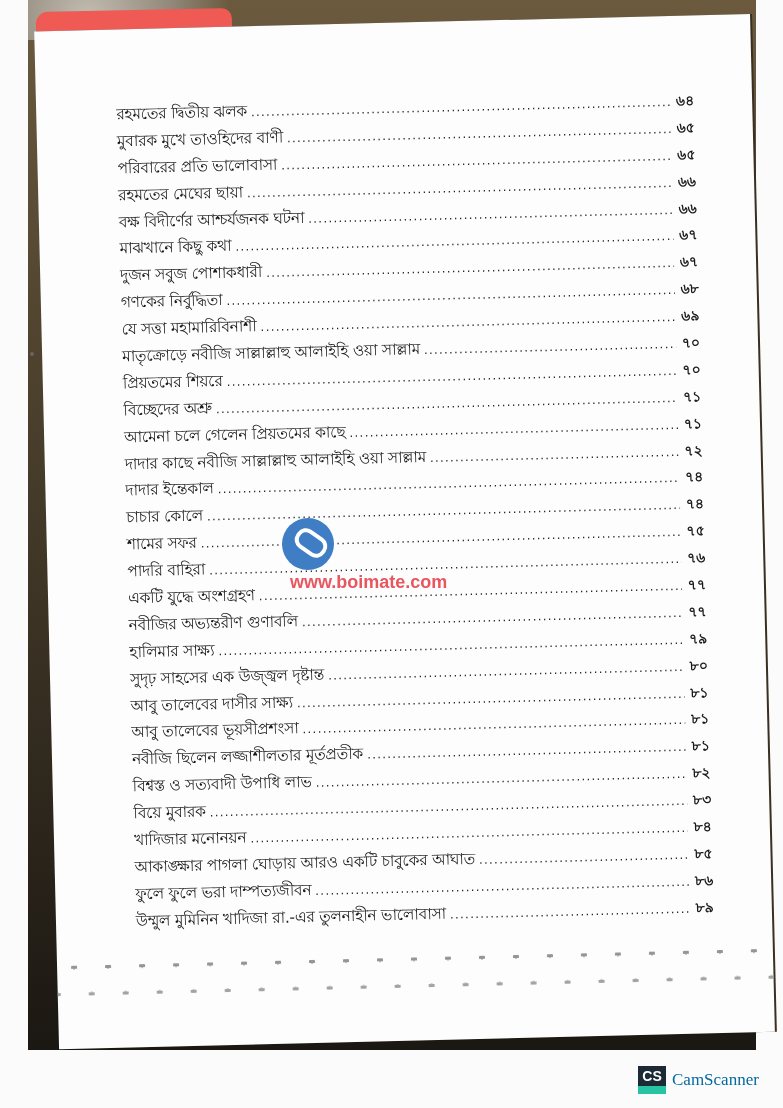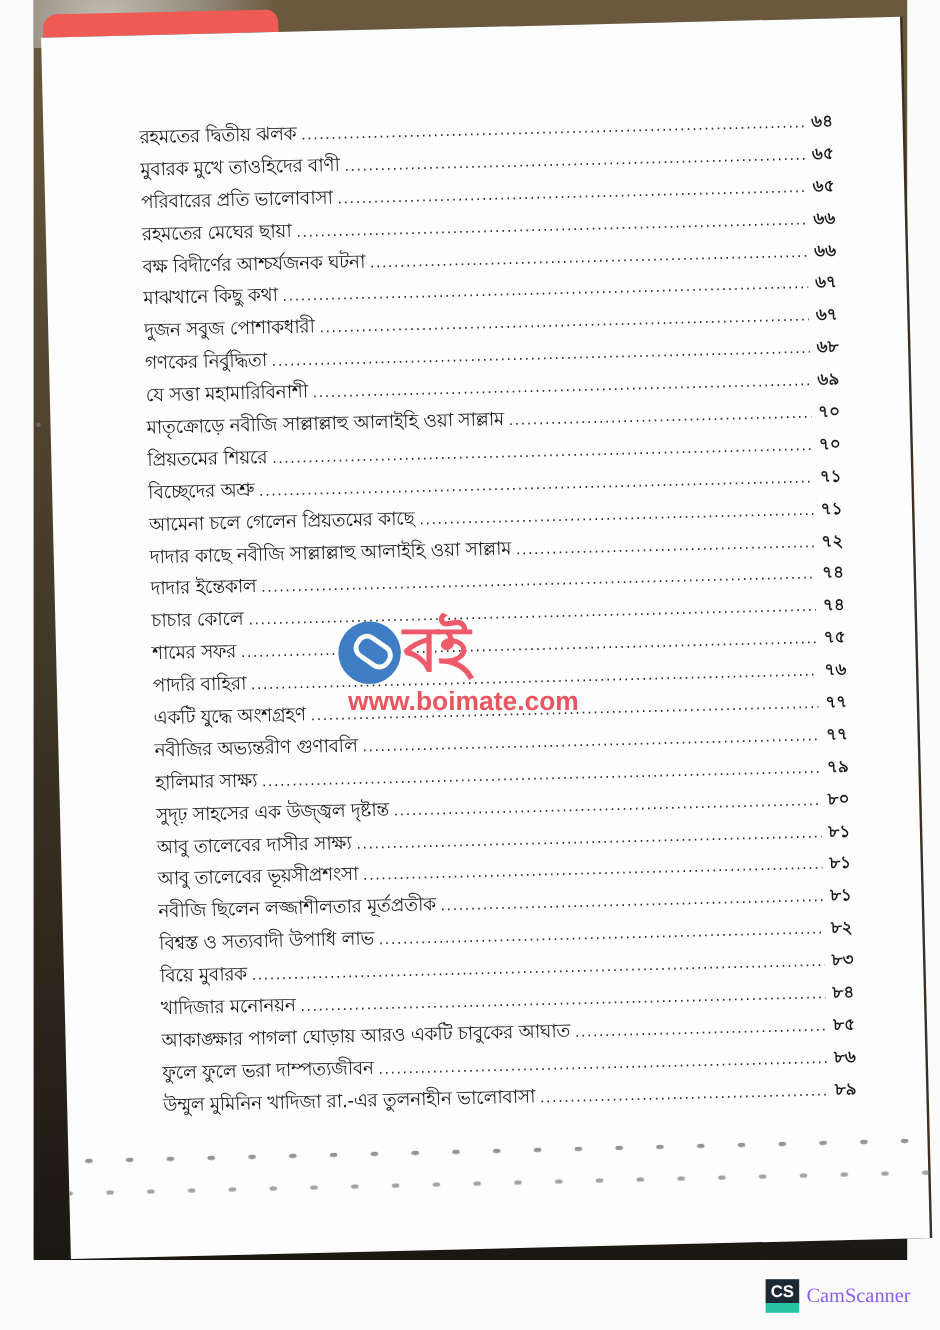--- a/index.html
+++ b/index.html
@@ -68,36 +68,36 @@
     }
     .wm-boi {
       position: absolute; left: 54px; top: -6px; font-size: 52px; font-weight: bold; color: #ef5a6a;
       font-family: "DejaVu Sans", sans-serif; line-height: 64px;
     }
     .wm-mate {
       position: absolute; left: 130px; top: -6px; font-size: 52px; font-weight: bold; color: #3f7ec4;
       font-family: "DejaVu Sans", sans-serif; line-height: 64px;
     }
     .wm-url {
-      position: absolute; left: 8px; top: 56px; font-size: 22px; font-weight: bold; color: #e9565f;
+      position: absolute; left: 8px; top: 56px; font-size: 18px; font-weight: bold; color: #e9565f;
       font-family: "Liberation Sans", sans-serif; white-space: nowrap;
     }
     .left-mark {
       position: absolute; left: 30px; top: 352px; width: 4px; height: 4px; background: #666; border-radius: 50%;
     }
     .camscanner {
       position: absolute; left: 638px; top: 1066px; display: flex; align-items: center; gap: 6px;
     }
     .cs-logo {
       width: 28px; height: 28px; border-radius: 0;
       background: linear-gradient(180deg, #1d2a36 0%, #1d2a36 72%, #26c4a2 72%, #26c4a2 100%);
       color: #fff; font-weight: bold; font-size: 14px; font-family: "Liberation Sans", sans-serif;
       display: flex; align-items: flex-start; justify-content: center; padding-top: 2px; box-sizing: border-box;
     }
-    .cs-text { font-family: "Liberation Serif", serif; font-size: 17px; color: #8b5cf6; }
+    .cs-text { font-family: "Liberation Serif", serif; font-size: 17px; color: #0369a1; }
   </style>
 </head>
 <body>
 
 <div class="backdrop"></div>
 <div class="backdrop-grain"></div>
 <div class="red-tab"></div>
 
 <div class="page">
   <div class="toc" id="toc">
@@ -257,20 +257,19 @@
         <span class="toc-page">৮৯</span>
       </div>
     </div>
   <div class="border-decor"></div>
 </div>
 
 <div class="left-mark"></div>
 
 <div class="watermark">
   <div class="wm-clip"></div>
-  <span class="wm-boi">বই</span>
   <span class="wm-url">www.boimate.com</span>
 </div>
 
 <div class="camscanner">
   <div class="cs-logo">CS</div>
   <span class="cs-text">CamScanner</span>
 </div>
 
 </body></html>

